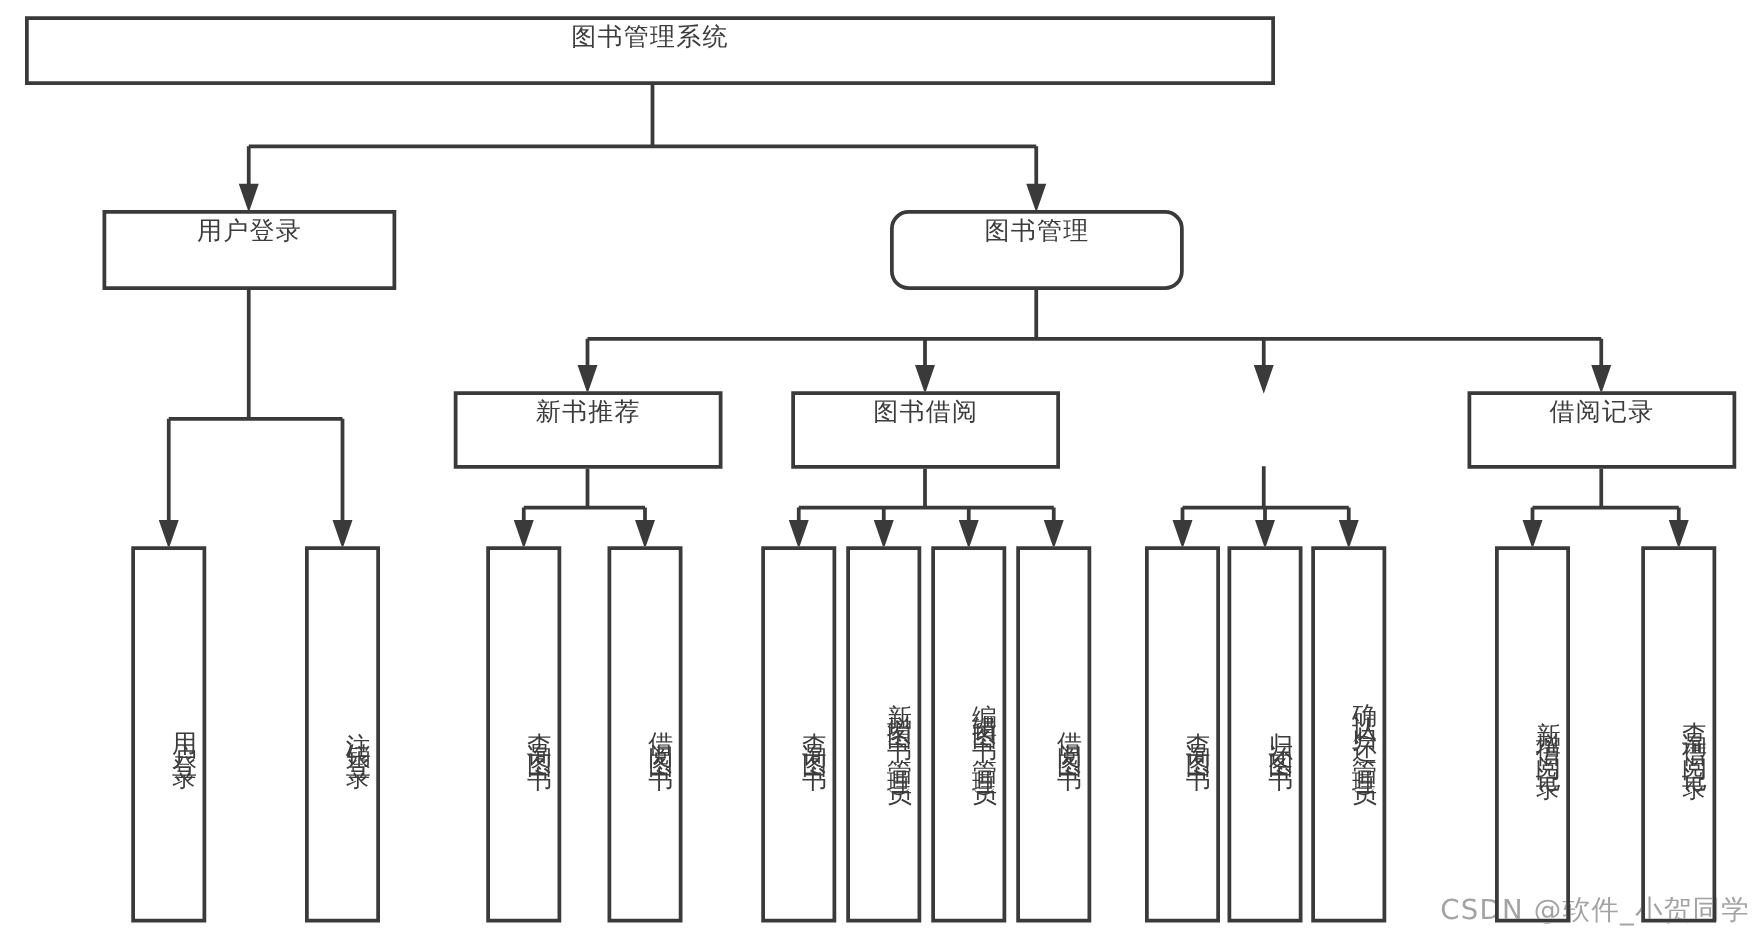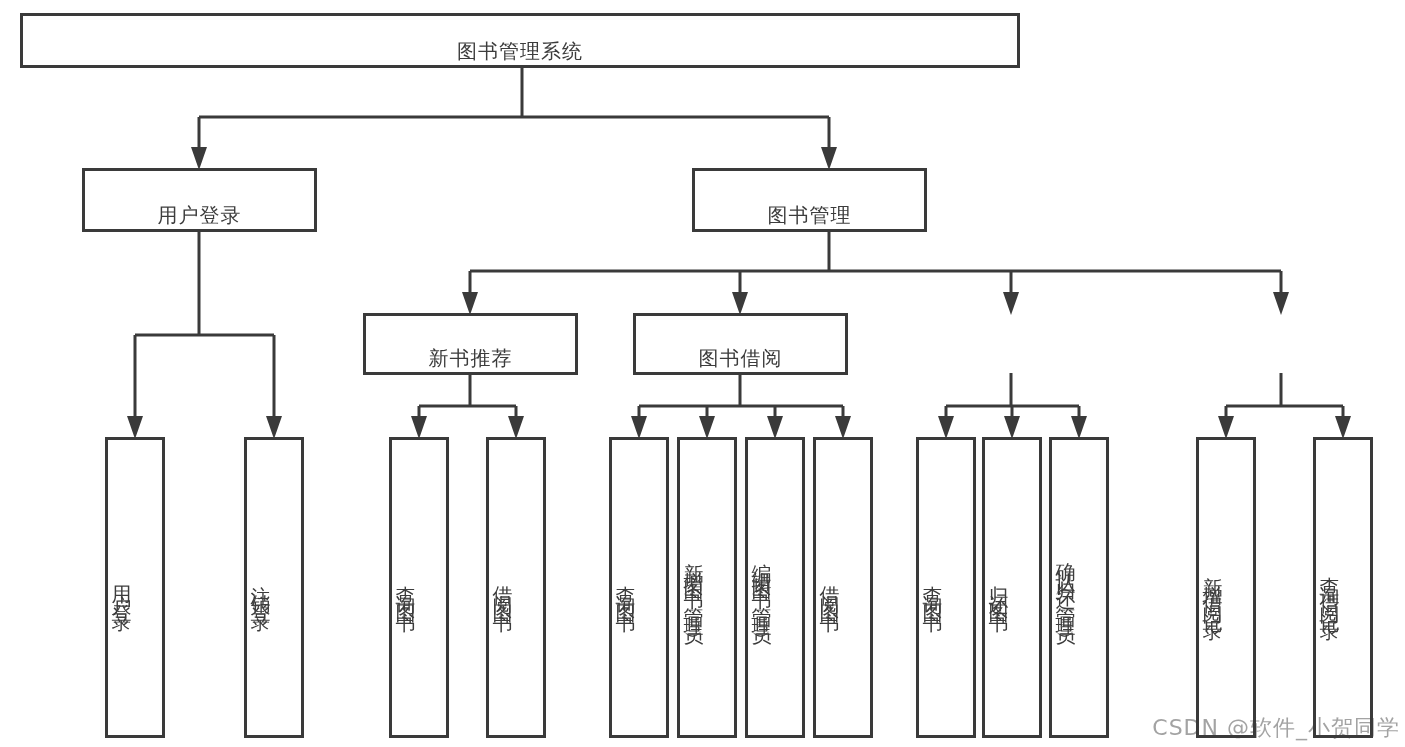--- a/index.html
+++ b/index.html
@@ -16,21 +16,21 @@
     left: 0; top: 0;
     width: 1405px; height: 747px;
     z-index: 1;
   }
   .box {
     position: absolute;
     box-sizing: border-box;
     border: 3px solid #3a3a3a;
     background: #ffffff;
     display: flex;
-    align-items: flex-end;
+    align-items: flex-start;
     justify-content: center;
     color: #3c3c3c;
     z-index: 2;
   }
   .box.h {
     font-size: 20px;
     letter-spacing: 1px;
     white-space: nowrap;
   }
   .box.v {
@@ -38,21 +38,21 @@
     writing-mode: vertical-rl;
     text-orientation: mixed;
     letter-spacing: 9px;
     line-height: 1.4;
   }
   
   .n-root  { left: 20px;  top: 13px;  width: 1000px; height: 55px; }
   
   .n-l2    { top: 168px; height: 64px; width: 235px; }
   .n-user-login    { left: 82px; }
-  .n-book-mgmt     { left: 692px; }
+  .n-book-mgmt     { left: 712px; border-radius: 15px; }
   
   .n-l3    { top: 313px; height: 62px; width: 215px; }
   .n-newrec  { left: 363px; }
   .n-borrow  { left: 633px; }
   .n-current { left: 904px; }
   .n-records { left: 1174px; }
   
   .leaf { top: 437px; height: 301px; width: 60px; }
   .lf-a1 { left: 105px; }  .lf-a2 { left: 244px; }
   .lf-b1 { left: 389px; }  .lf-b2 { left: 486px; }
@@ -125,20 +125,23 @@
   <div class="box h n-l2 n-book-mgmt">
     <span>图书管理</span>
   </div>
 
   <div class="box h n-l3 n-newrec">
     <span>新书推荐</span>
   </div>
   <div class="box h n-l3 n-borrow">
     <span>图书借阅</span>
   </div>
+  <div class="box h n-l3 n-records">
+    <span>借阅记录</span>
+  </div>
 
   <div class="box v leaf lf-a1">
     <span>用户登录</span>
   </div>
   <div class="box v leaf lf-a2">
     <span>注销登录</span>
   </div>
 
   <div class="box v leaf lf-b1">
     <span>查询图书</span>

